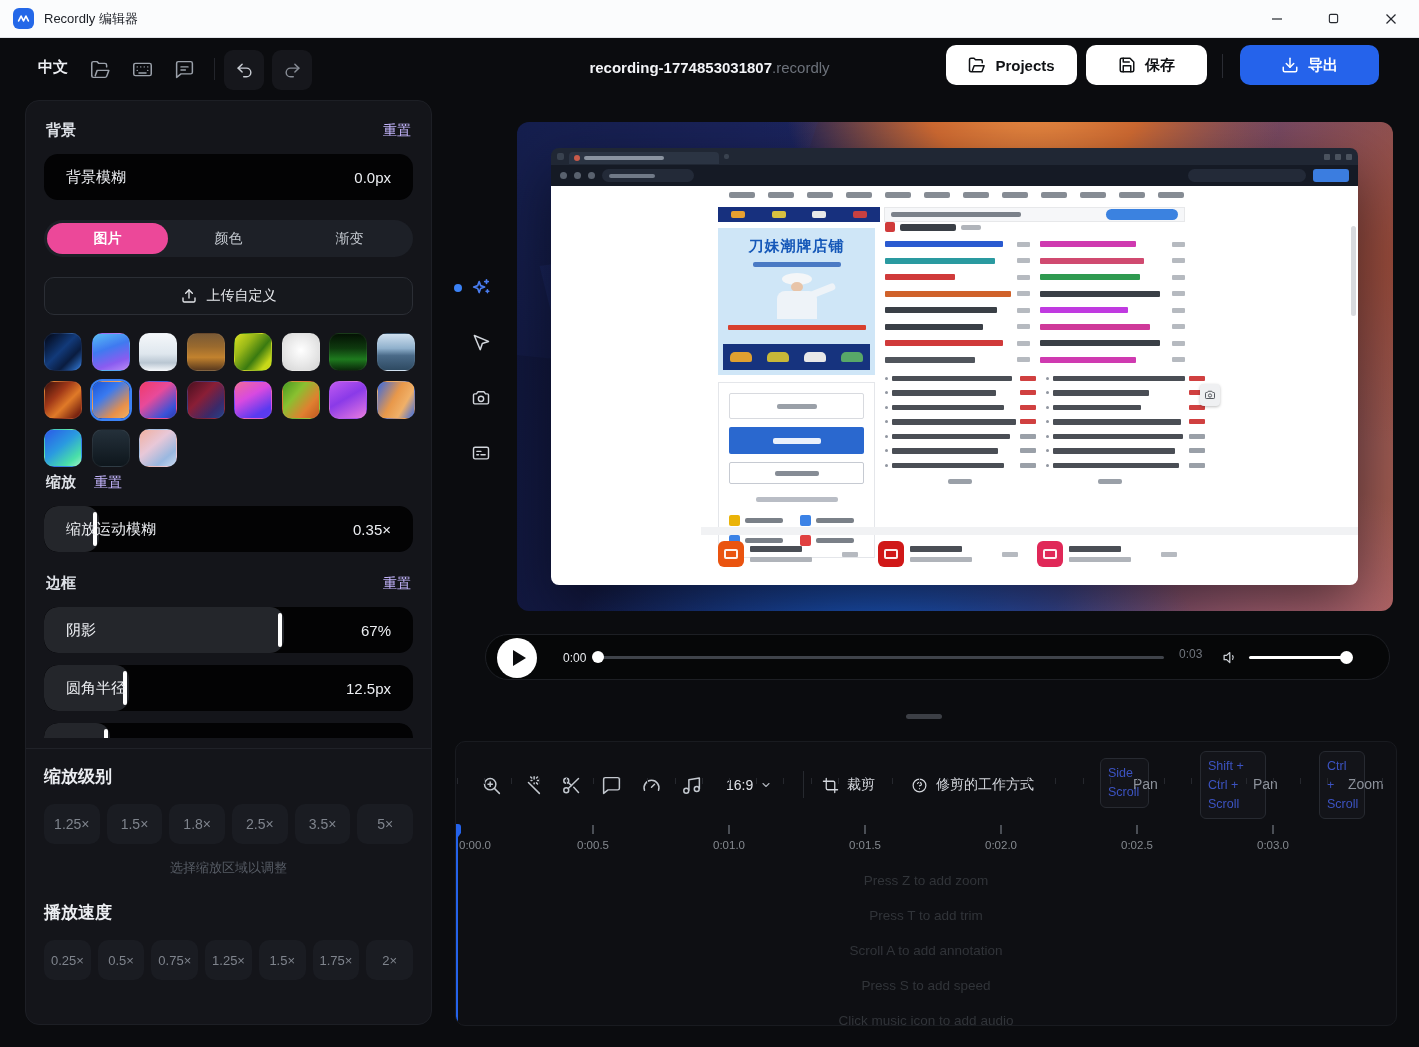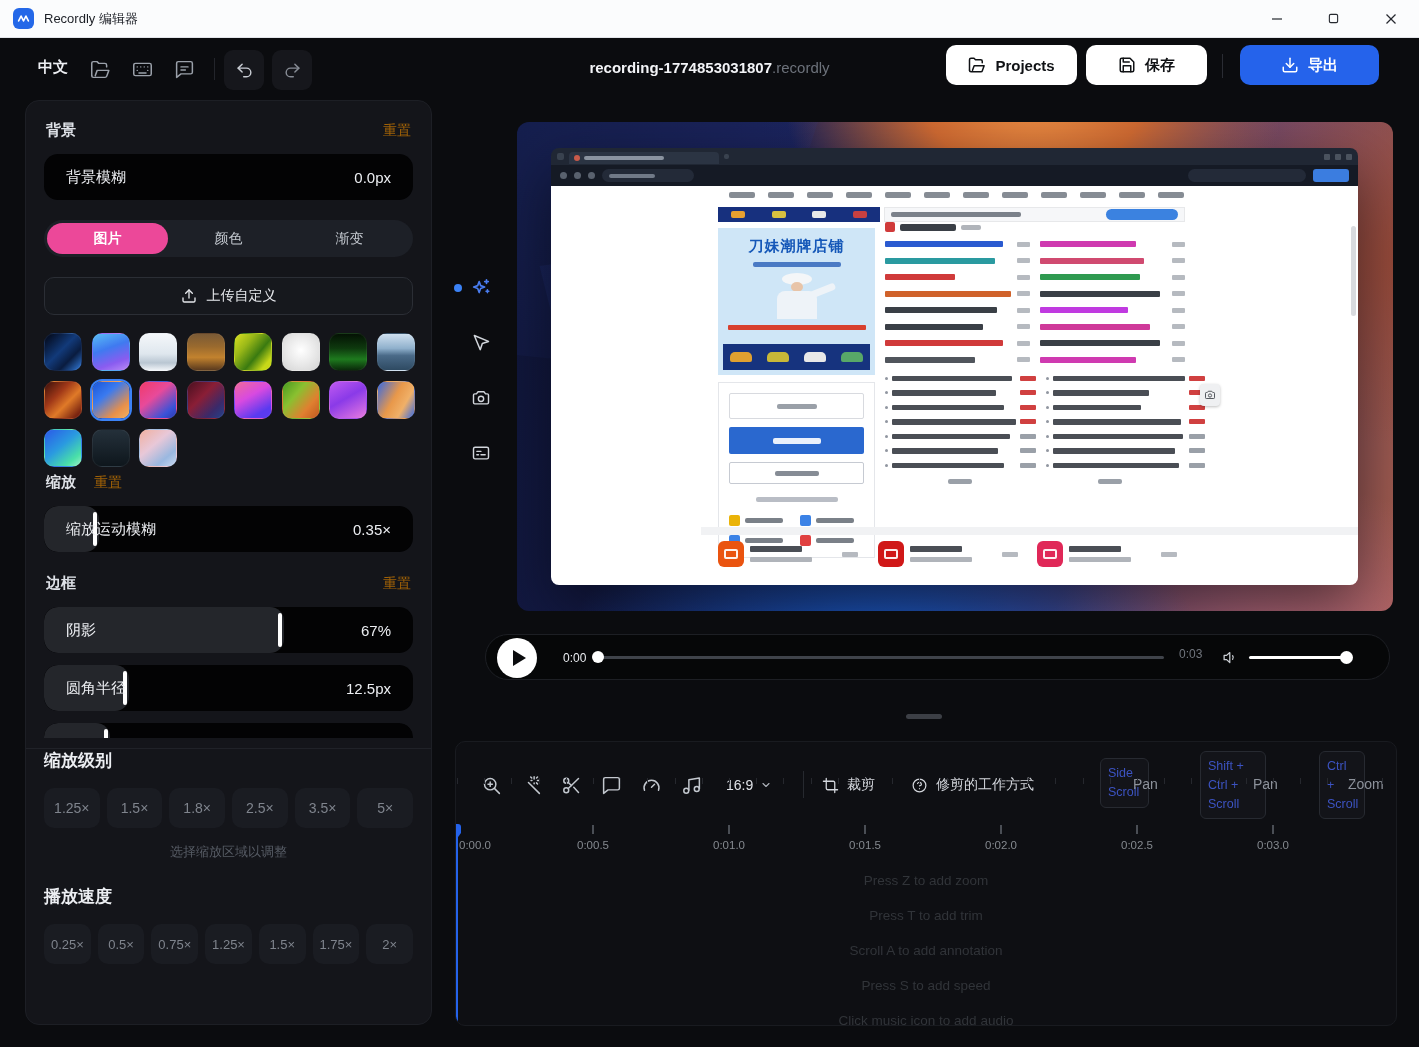--- a/index.html
+++ b/index.html
@@ -31,38 +31,38 @@
   .btn-white { background:#ffffff; color:#101215; }
   .btn-blue  { color:#fff; }
   .hdr-btn-div { position:absolute; left:1222px; top:16px; width:1px; height:24px; background:#2a2c33; }
 
   
   .sidebar { position:absolute; left:25px; top:100px; width:407px; bottom:22px; background:#14151a;
              border:1px solid #1d1f25; border-radius:14px; padding:14px 18px 0; overflow:hidden; }
   .sec-head { display:flex; justify-content:space-between; align-items:center; margin:6px 2px 14px; }
   .sec-head.inline { justify-content:flex-start; gap:18px; }
   .sec-title { font-size:15px; font-weight:700; color:#dfe2e8; }
-  .reset-link { font-size:14px; color:#a16207; }
+  .reset-link { font-size:14px; color:#c4b5fd; }
   .slider { position:relative; height:46px; border-radius:14px; background:#030304; display:flex; align-items:center;
             justify-content:space-between; padding:0 22px; overflow:hidden; }
   .slider + .slider { margin-top:12px; }
   .slider-fill { position:absolute; left:0; top:0; bottom:0; background:#24262b; border-radius:14px; }
   .slider-handle { position:absolute; right:2px; top:6px; width:4px; height:34px; border-radius:3px; background:#fff; }
   .slider-label, .slider-value { position:relative; z-index:2; font-size:15px; color:#eceef2; }
   .bg-tabs { margin-top:20px; height:37px; background:#1d2027; border-radius:19px; display:flex; padding:3px; }
   .bg-tab { flex:1; display:flex; align-items:center; justify-content:center; font-size:14px; color:#c3c8cf; border-radius:16px; }
   .bg-tab.selected { background:#2563eb; color:#fff; font-weight:700; }
   .upload-btn { margin-top:20px; height:38px; border:1px solid #2b2e35; background:#16181d; border-radius:10px;
                 display:flex; align-items:center; justify-content:center; gap:10px; font-size:14px; color:#e6e8ec; }
   .thumbs { margin-top:18px; display:grid; grid-template-columns:repeat(8,38px); gap:10px 9.5px; }
   .thumb { width:38px; height:38px; border-radius:10px; border:1px solid rgba(255,255,255,.06); }
   .thumb.selected { box-shadow:0 0 0 2px #3b82f6; }
   .slider-clip { margin-top:12px; height:15px; overflow:hidden; border-radius:14px 14px 0 0; }
   .side-divider { height:1px; background:#202228; margin:10px -18px 0; }
-  .big-title { font-size:17px; font-weight:700; color:#eceef2; }
+  .big-title { margin-top:16px; font-size:17px; font-weight:700; color:#eceef2; }
   .opt-row { margin-top:16px; display:flex; gap:7px; }
   .opt-btn { flex:1; height:40px; background:#1a1c22; border-radius:10px; display:flex; align-items:center;
              justify-content:center; font-size:14px; color:#7f848d; }
   .opt-row.small .opt-btn { font-size:13px; }
   .opt-hint { margin-top:15px; text-align:center; font-size:13px; color:#575c65; }
 
   
   .tool-strip { position:absolute; left:448px; top:268px; width:56px; }
   .strip-btn { position:absolute; left:16px; width:34px; height:34px; display:flex; align-items:center;
                justify-content:center; color:#d2d6dc; }

